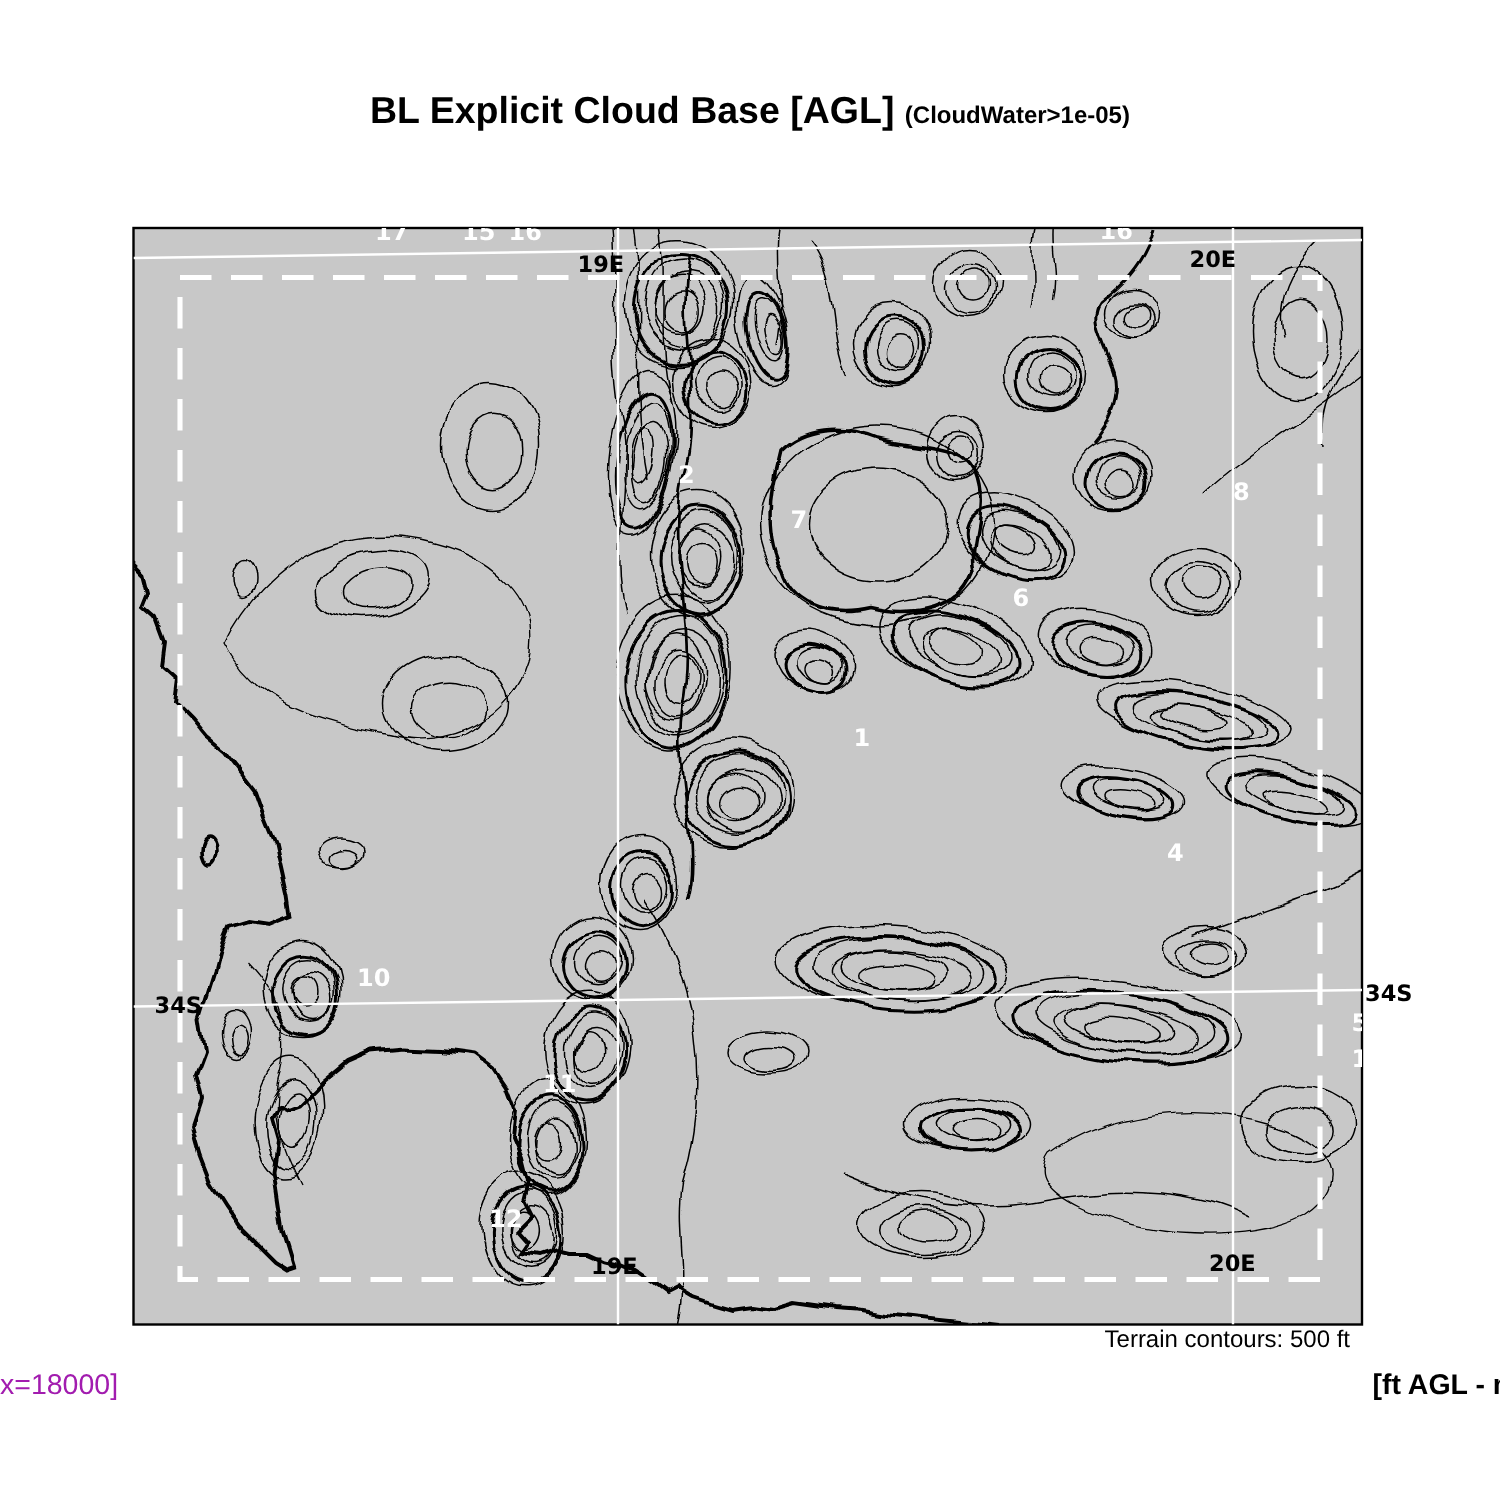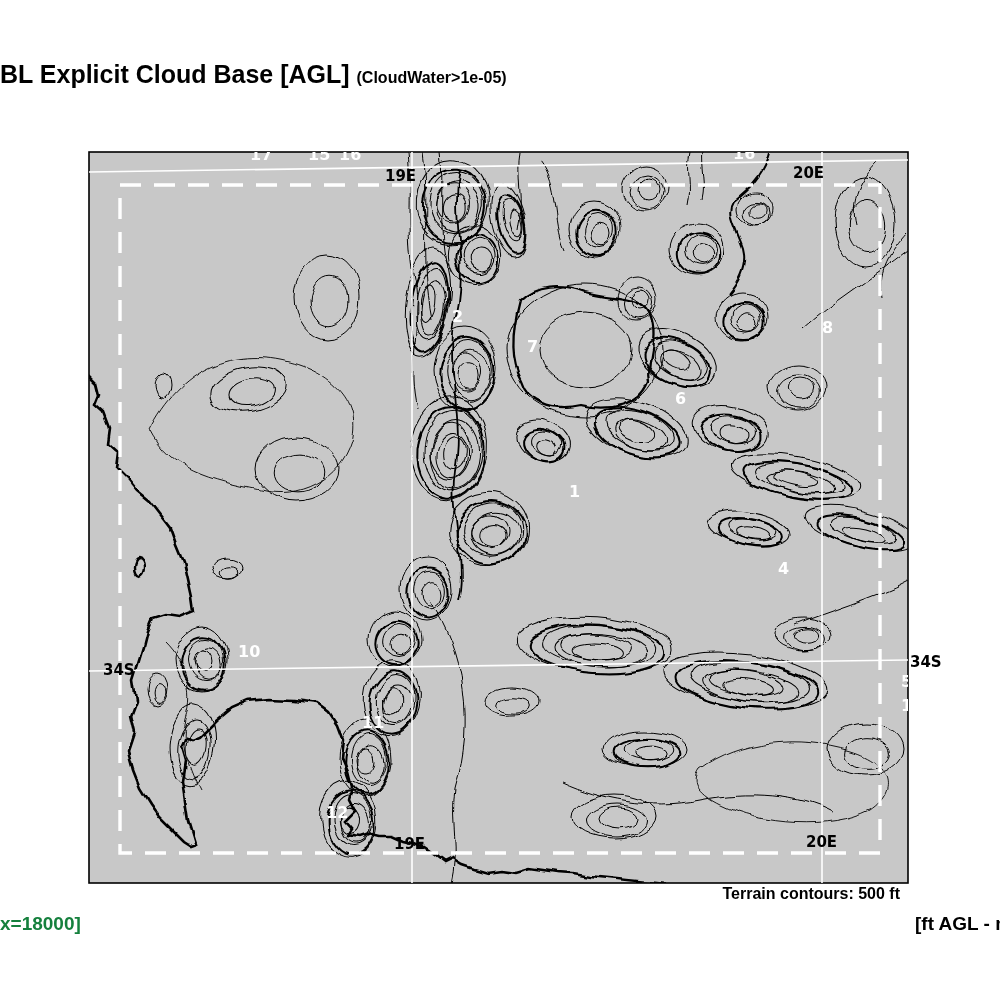--- a/index.html
+++ b/index.html
@@ -3,33 +3,33 @@
 <meta charset="utf-8">
 <style>
   html,body{margin:0;padding:0;}
   body{
     width:1000px;height:1000px;position:relative;overflow:hidden;
     background:#ffffff;
     font-family:"Liberation Sans", sans-serif;
     -webkit-font-smoothing:none;
   }
   .header{
-    position:absolute;top:60px;left:0;width:1000px;color:#000;
+    position:absolute;top:60px;left:0;width:1000px;text-align:center;color:#000;
   }
   .title-line{font-size:25px;font-weight:bold;line-height:28px;}
   .title-qualifier{font-size:16px;font-weight:bold;}
   .valid-line{font-size:22px;font-weight:normal;line-height:26px;margin-top:2px;}
   .valid-small{font-size:15px;}
   .model-line{font-size:13px;font-weight:bold;line-height:16px;margin-top:2px;}
   .map-wrap{position:absolute;left:0;top:0;width:828px;height:1000px;}
   .footer-terrain{
-    position:absolute;top:885px;right:100px;font-size:16px;font-weight:bold;color:#000;
+    position:absolute;top:885px;right:100px;font-size:16px;font-weight:normal;color:#000;
   }
   .footer-left{
-    position:absolute;top:913px;left:0px;font-size:19px;font-weight:bold;color:#15803d;white-space:nowrap;text-align:right;
+    position:absolute;top:913px;left:0px;font-size:19px;font-weight:normal;color:#a21caf;white-space:nowrap;text-align:right;
   }
   .footer-right{
     position:absolute;top:913px;left:915px;font-size:19px;font-weight:bold;color:#000;white-space:nowrap;
   }
 </style>
 </head>
 <body>
 
 <div class="header">
   <div class="title-line"><span>BL Explicit Cloud Base [AGL]</span>

